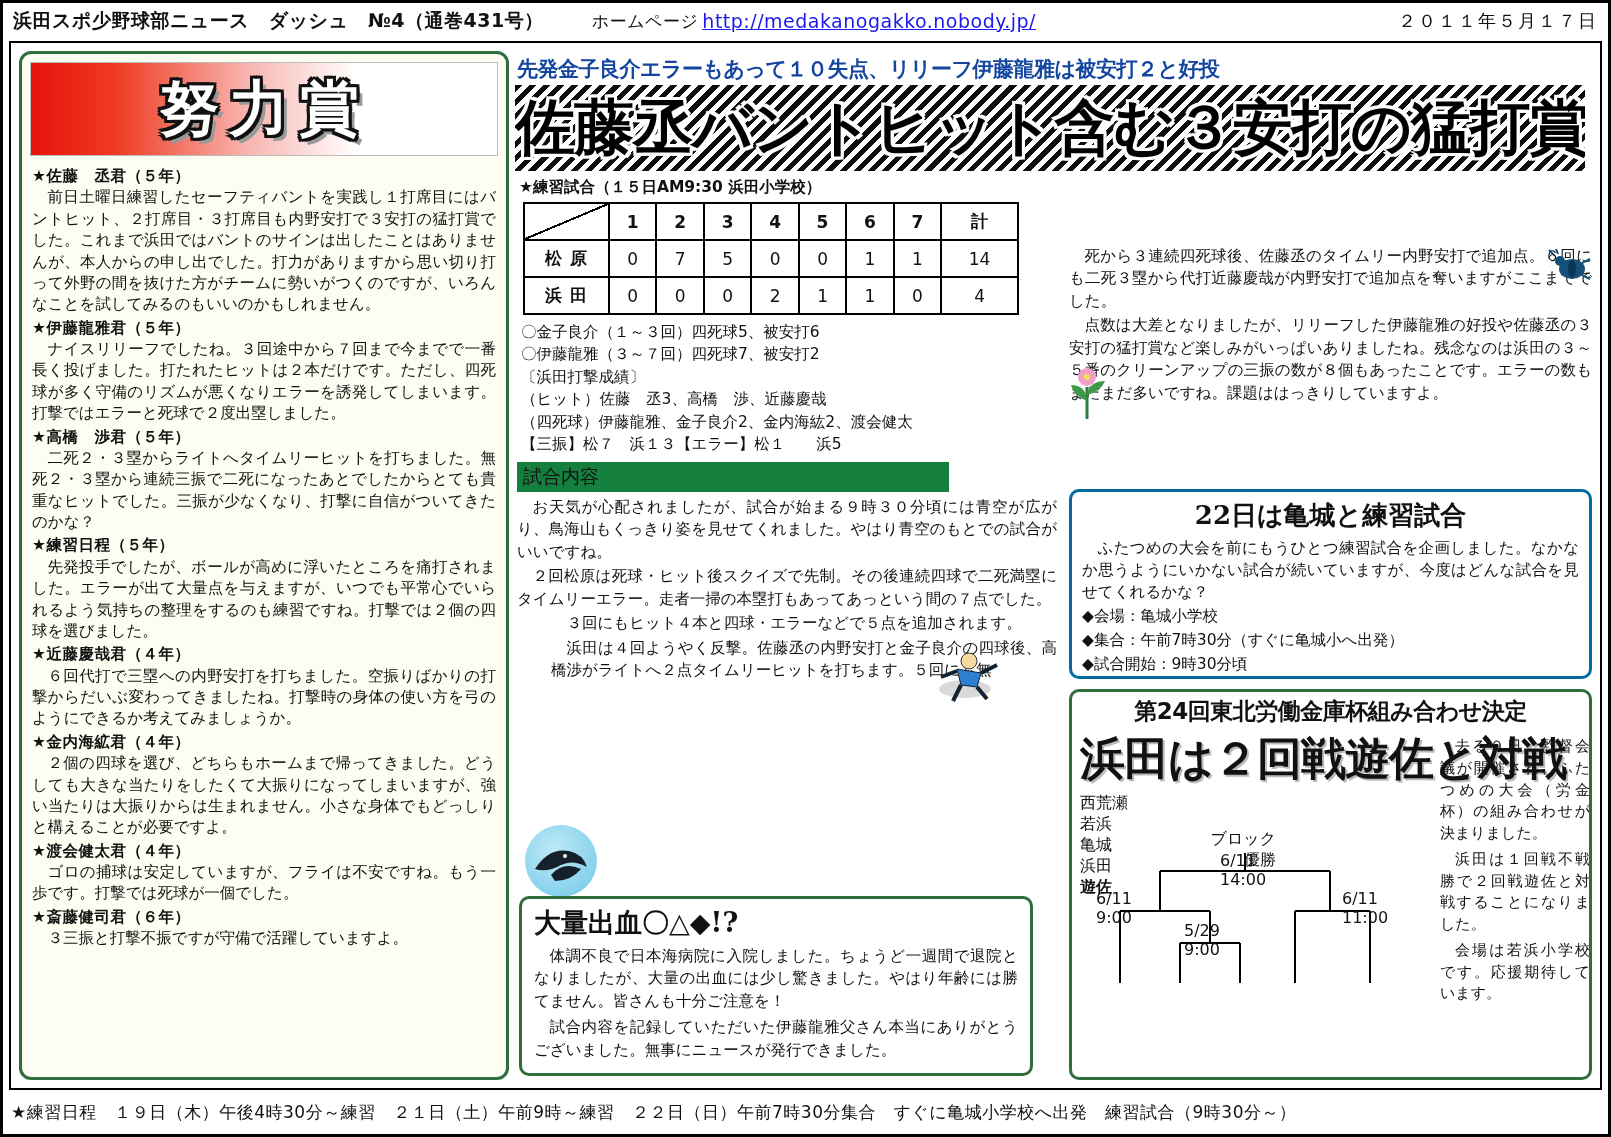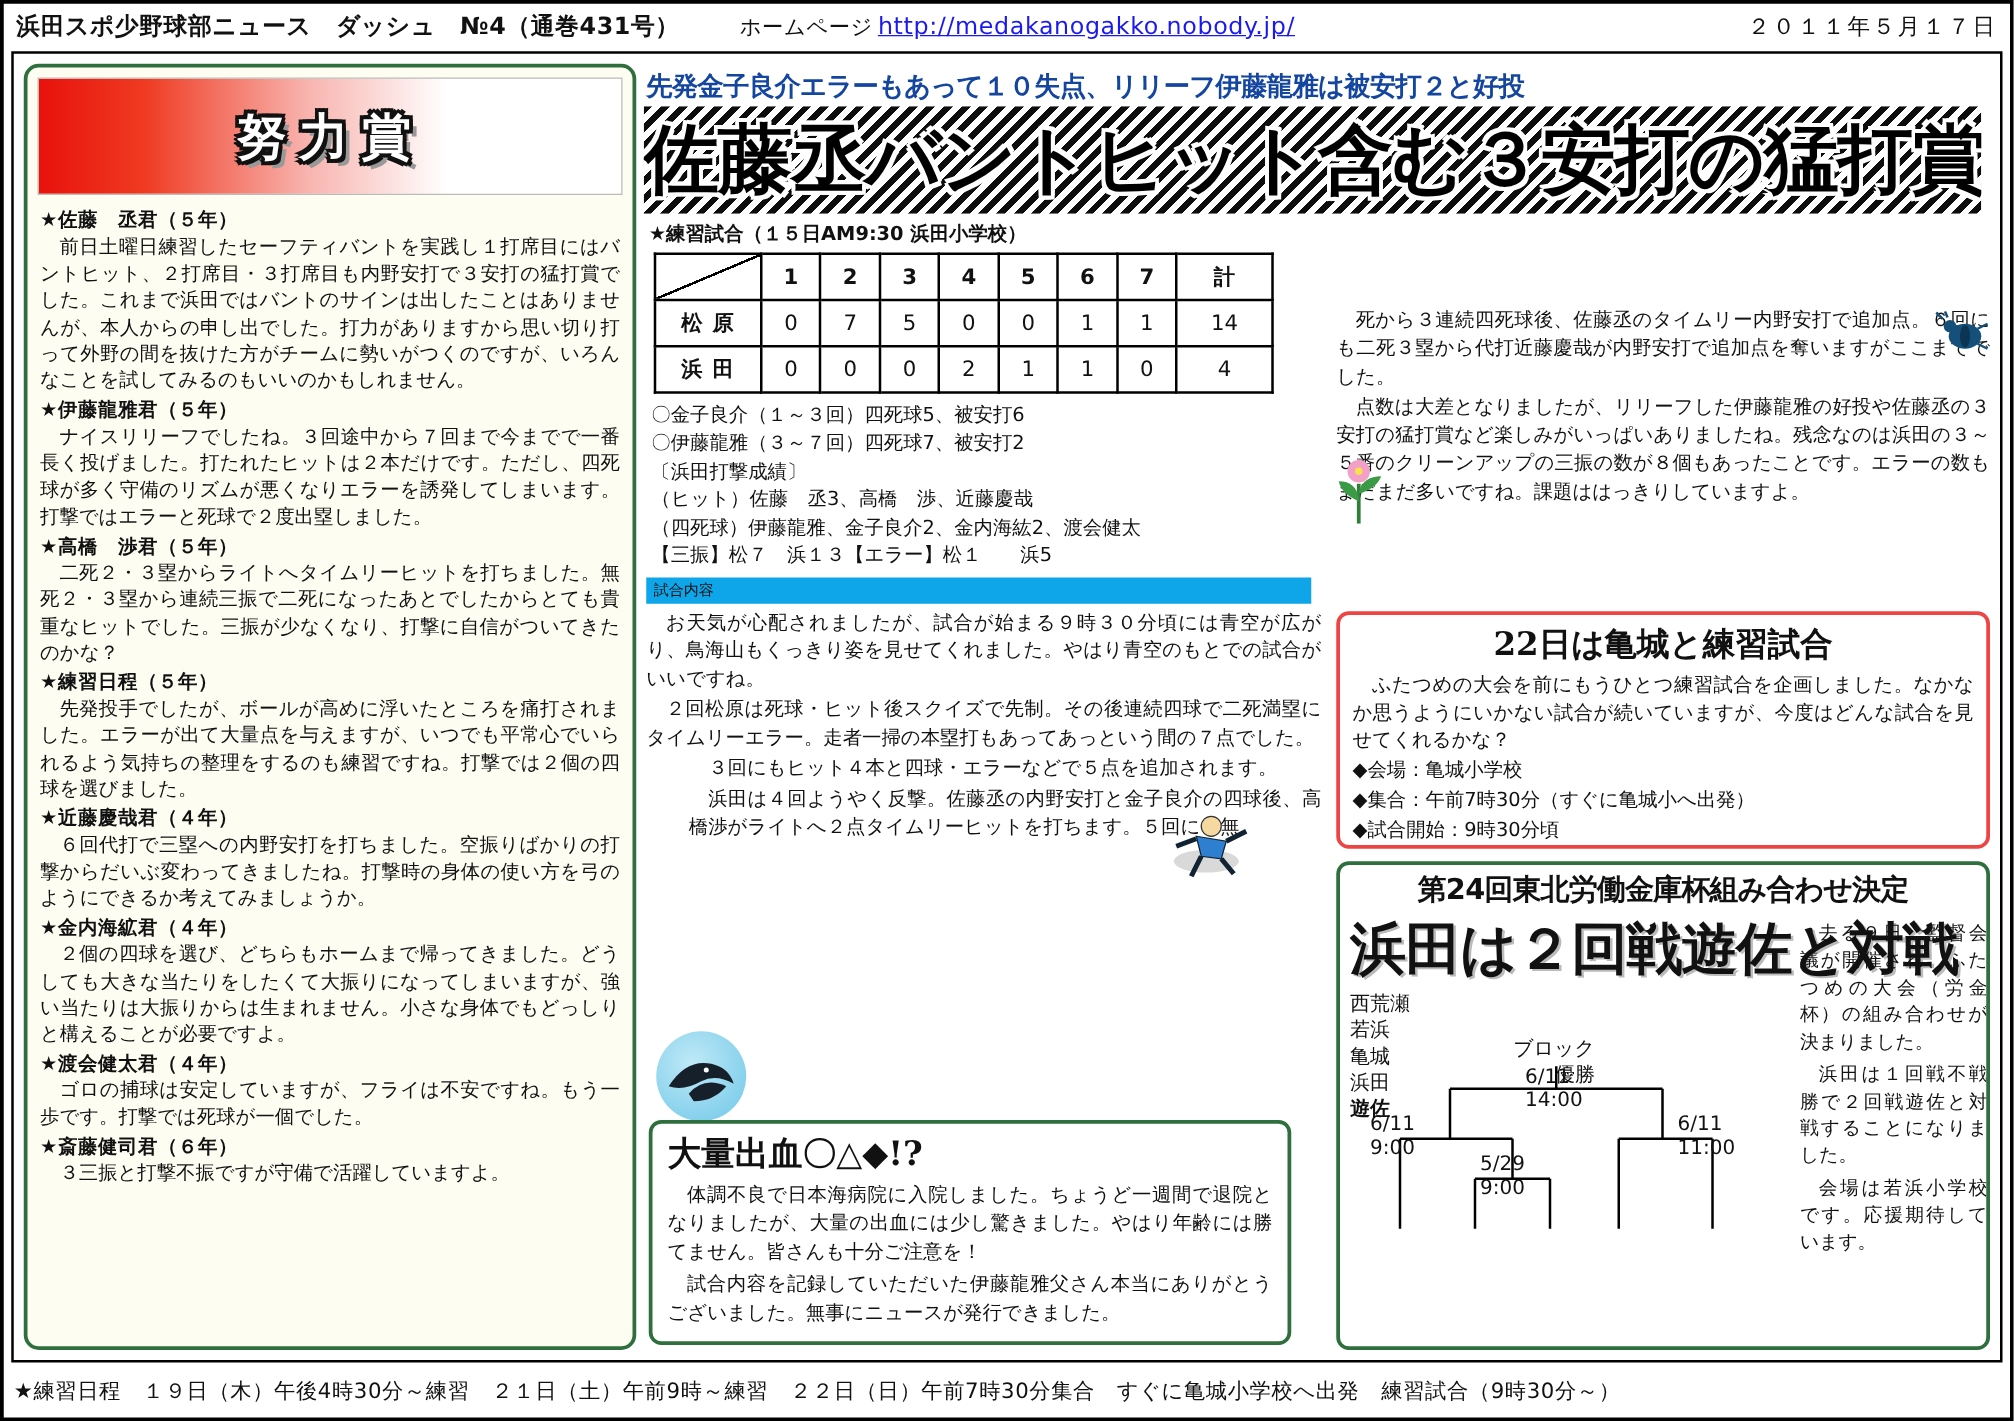--- a/index.html
+++ b/index.html
@@ -44,21 +44,21 @@
   }
   .doryoku{
     margin:8px;height:92px;position:relative;
     background:linear-gradient(90deg,#e8120c 0%, #ef3a21 18%, #f8b3ae 46%, #ffffff 70%, #ffffff 100%);
     border:1px solid #bbb;
   }
   .doryoku .kanji{
     position:absolute;left:0;right:0;top:0;bottom:0;
     display:flex;align-items:center;justify-content:center;
     font-family:Liberation Mono, monospace;
-    font-size:40px;font-weight:bold;color:#fff;
+    font-size:60px;font-weight:bold;color:#fff;
     letter-spacing:10px;
     text-shadow:
       -3px -3px 0 #111, 3px -3px 0 #111, -3px 3px 0 #111, 3px 3px 0 #111,
       0 -3px 0 #111, 0 3px 0 #111, -3px 0 0 #111, 3px 0 0 #111,
       6px 6px 0 #999;
   }
   .award-list{padding:2px 10px 8px 10px;font-size:15.5px;line-height:1.38;}
   .award{margin-bottom:2px;}
   .award .name{font-weight:bold;display:block;letter-spacing:0.5px;}
   .award .body{display:block;text-indent:1em;text-align:justify;}
@@ -103,21 +103,21 @@
   }
   table.score th{font-weight:bold;}
   table.score .teamcell{width:74px;letter-spacing:8px;font-weight:bold;padding-left:8px;}
   table.score .corner{position:relative;}
   table.score .corner .slash{
     position:absolute;left:0;top:0;width:100%;height:100%;
     background:linear-gradient(to bottom right,transparent 0 calc(50% - 1px),#000 calc(50% - 1px) calc(50% + 1px),transparent calc(50% + 1px) 100%);
   }
   .statline{font-size:15.5px;line-height:1.45;margin-left:4px;}
   .sec-bar{
-    background:#0ea5e9;font-size:12px;padding:2px 6px;margin:6px 0 4px 0;width:532px;
+    background:#15803d;font-size:19px;padding:2px 6px;margin:6px 0 4px 0;width:432px;
     box-sizing:border-box;
   }
   .gamebody{font-size:15.5px;line-height:1.45;text-align:justify;}
   .gamebody p{margin:0 0 2px 0;text-indent:1em;}
   .indent2{margin-left:34px !important;}
 
   .bleedbox{
     position:absolute;left:2px;bottom:4px;width:514px;height:180px;
     border:3px solid #2f6f3e;border-radius:10px;background:#fff;
     box-sizing:border-box;padding:6px 12px;
@@ -129,21 +129,21 @@
   }
   .bleedbox p{margin:0 0 4px 0;font-size:15.5px;line-height:1.45;text-indent:1em;text-align:justify;}
 
   
   .rightcol{position:absolute;left:1058px;top:6px;right:8px;bottom:8px;}
   .rtext{font-size:15.5px;line-height:1.45;margin-top:196px;text-align:justify;}
   .rtext p{margin:0 0 2px 0;text-indent:1em;}
 
   .boxA{
     position:absolute;left:0;top:440px;right:0;height:190px;
-    border:3px solid #ef4444;border-radius:10px;background:#fff;
+    border:3px solid #0369a1;border-radius:10px;background:#fff;
     box-sizing:border-box;padding:6px 10px;
   }
   .boxA h3{
     margin:0 0 4px 0;font-size:26px;font-weight:bold;
     font-family:"DejaVu Serif","Liberation Serif",serif;
     background:#fff;display:block;text-align:center;
     border-bottom:0;
   }
   .boxA p{margin:0 0 2px 0;font-size:15.5px;line-height:1.42;text-indent:1em;text-align:justify;}
   .boxA .bullet{text-indent:0;}

